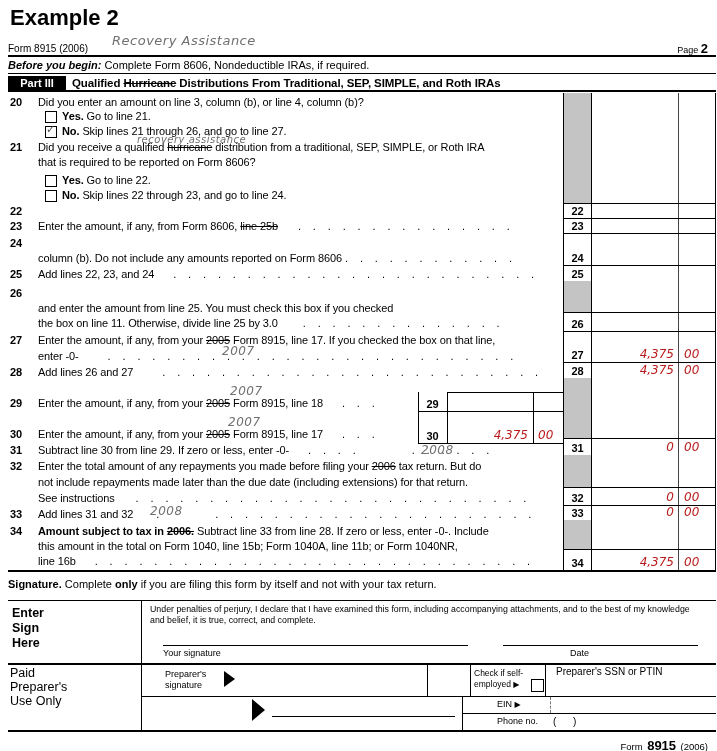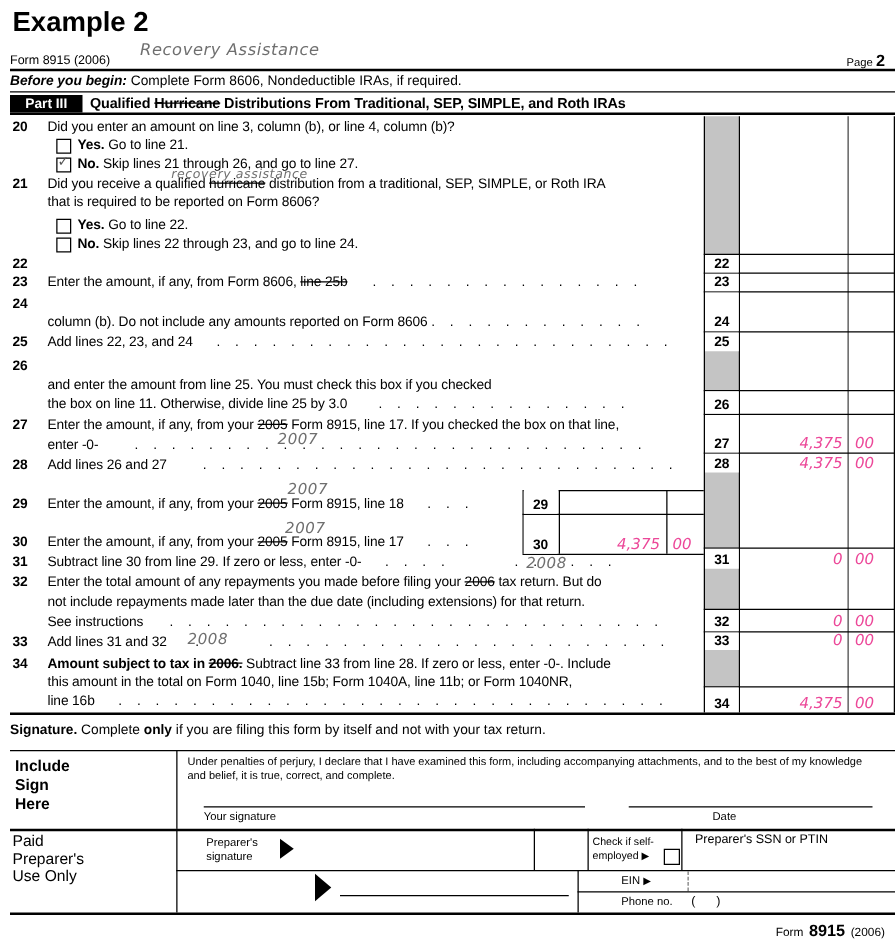--- a/index.html
+++ b/index.html
@@ -11,21 +11,21 @@
   .fline{position:absolute;left:0;width:717px;height:14px;font-size:11px;letter-spacing:-0.1px;white-space:nowrap;}
   .lnum{position:absolute;left:10px;font-weight:bold;}
   .lcontent{position:absolute;top:0;white-space:nowrap;}
   .b{font-weight:bold;}
   .s{text-decoration:line-through;}
   .dots{word-spacing:9px;}
   .gap{display:inline-block;}
   .cb{display:inline-block;width:10px;height:10px;border:1px solid #000;position:relative;background:#fff;vertical-align:-1px;}
   .cb .mark{position:absolute;left:0;top:-4px;font-size:11px;color:#555;font-family:"DejaVu Sans",sans-serif;}
   .hand{position:absolute;font-family:"DejaVu Sans",sans-serif;font-style:italic;color:#6f6f6f;letter-spacing:0.5px;white-space:nowrap;}
-  .hand-val{position:absolute;font-family:"DejaVu Sans",sans-serif;font-style:italic;color:#ec4899;font-size:12px;line-height:14px;}
+  .hand-val{position:absolute;font-family:"DejaVu Sans",sans-serif;font-style:italic;color:#b91c1c;font-size:12px;line-height:14px;}
   .ncell{position:absolute;left:564px;width:27px;background:#fff;display:flex;align-items:flex-end;justify-content:center;font-weight:bold;font-size:11px;padding-bottom:1px;box-sizing:border-box;}
   .gray{position:absolute;background:#c4c4c4;}
   .tri{position:absolute;width:0;height:0;border-style:solid;border-color:transparent;border-left-color:#000;}
   .pre{white-space:pre;}
 </style>
 </head>
 <body>
 
 <div class="page">
 
@@ -205,21 +205,21 @@
       <div class="hand" style="left: 421px; top: 443px; font-size: 12px;">2008</div>
       <div class="hand" style="left: 150px; top: 504px; font-size: 12px;">2008</div>
     </div>
 
   <div class="hrule" style="left:8px;top:570px;width:708px;height:2px;"></div>
   <div class="abs" style="left:8px;top:578px;font-size:11px;"><span class="b">Signature.</span><span> Complete </span><span class="b">only</span><span> if you are filing this form by itself and not with your tax return.</span></div>
 
   <div class="hrule" style="left:8px;top:600px;width:708px;height:1px;"></div>
   <div class="vrule" style="left:141px;top:600px;height:63px;"></div>
   <div class="abs" style="left:12px;top:606px;font-size:12.5px;font-weight:bold;line-height:15px;">
-    <div>Include</div>
+    <div>Enter</div>
     <div>Sign</div>
     <div>Here</div>
   </div>
   <div class="abs" style="left:150px;top:604px;width:548px;font-size:8.8px;line-height:10.5px;white-space:normal;">Under penalties of perjury, I declare that I have examined this form, including accompanying attachments, and to the best of my knowledge and belief, it is true, correct, and complete.</div>
   <div class="hrule" style="left:163px;top:645px;width:305px;height:1px;"></div>
   <div class="hrule" style="left:503px;top:645px;width:195px;height:1px;"></div>
   <div class="abs" style="left:163px;top:648px;font-size:9px;">Your signature</div>
   <div class="abs" style="left:570px;top:648px;font-size:9px;">Date</div>
   <div class="hrule" style="left:8px;top:663px;width:708px;height:2px;"></div>
 

